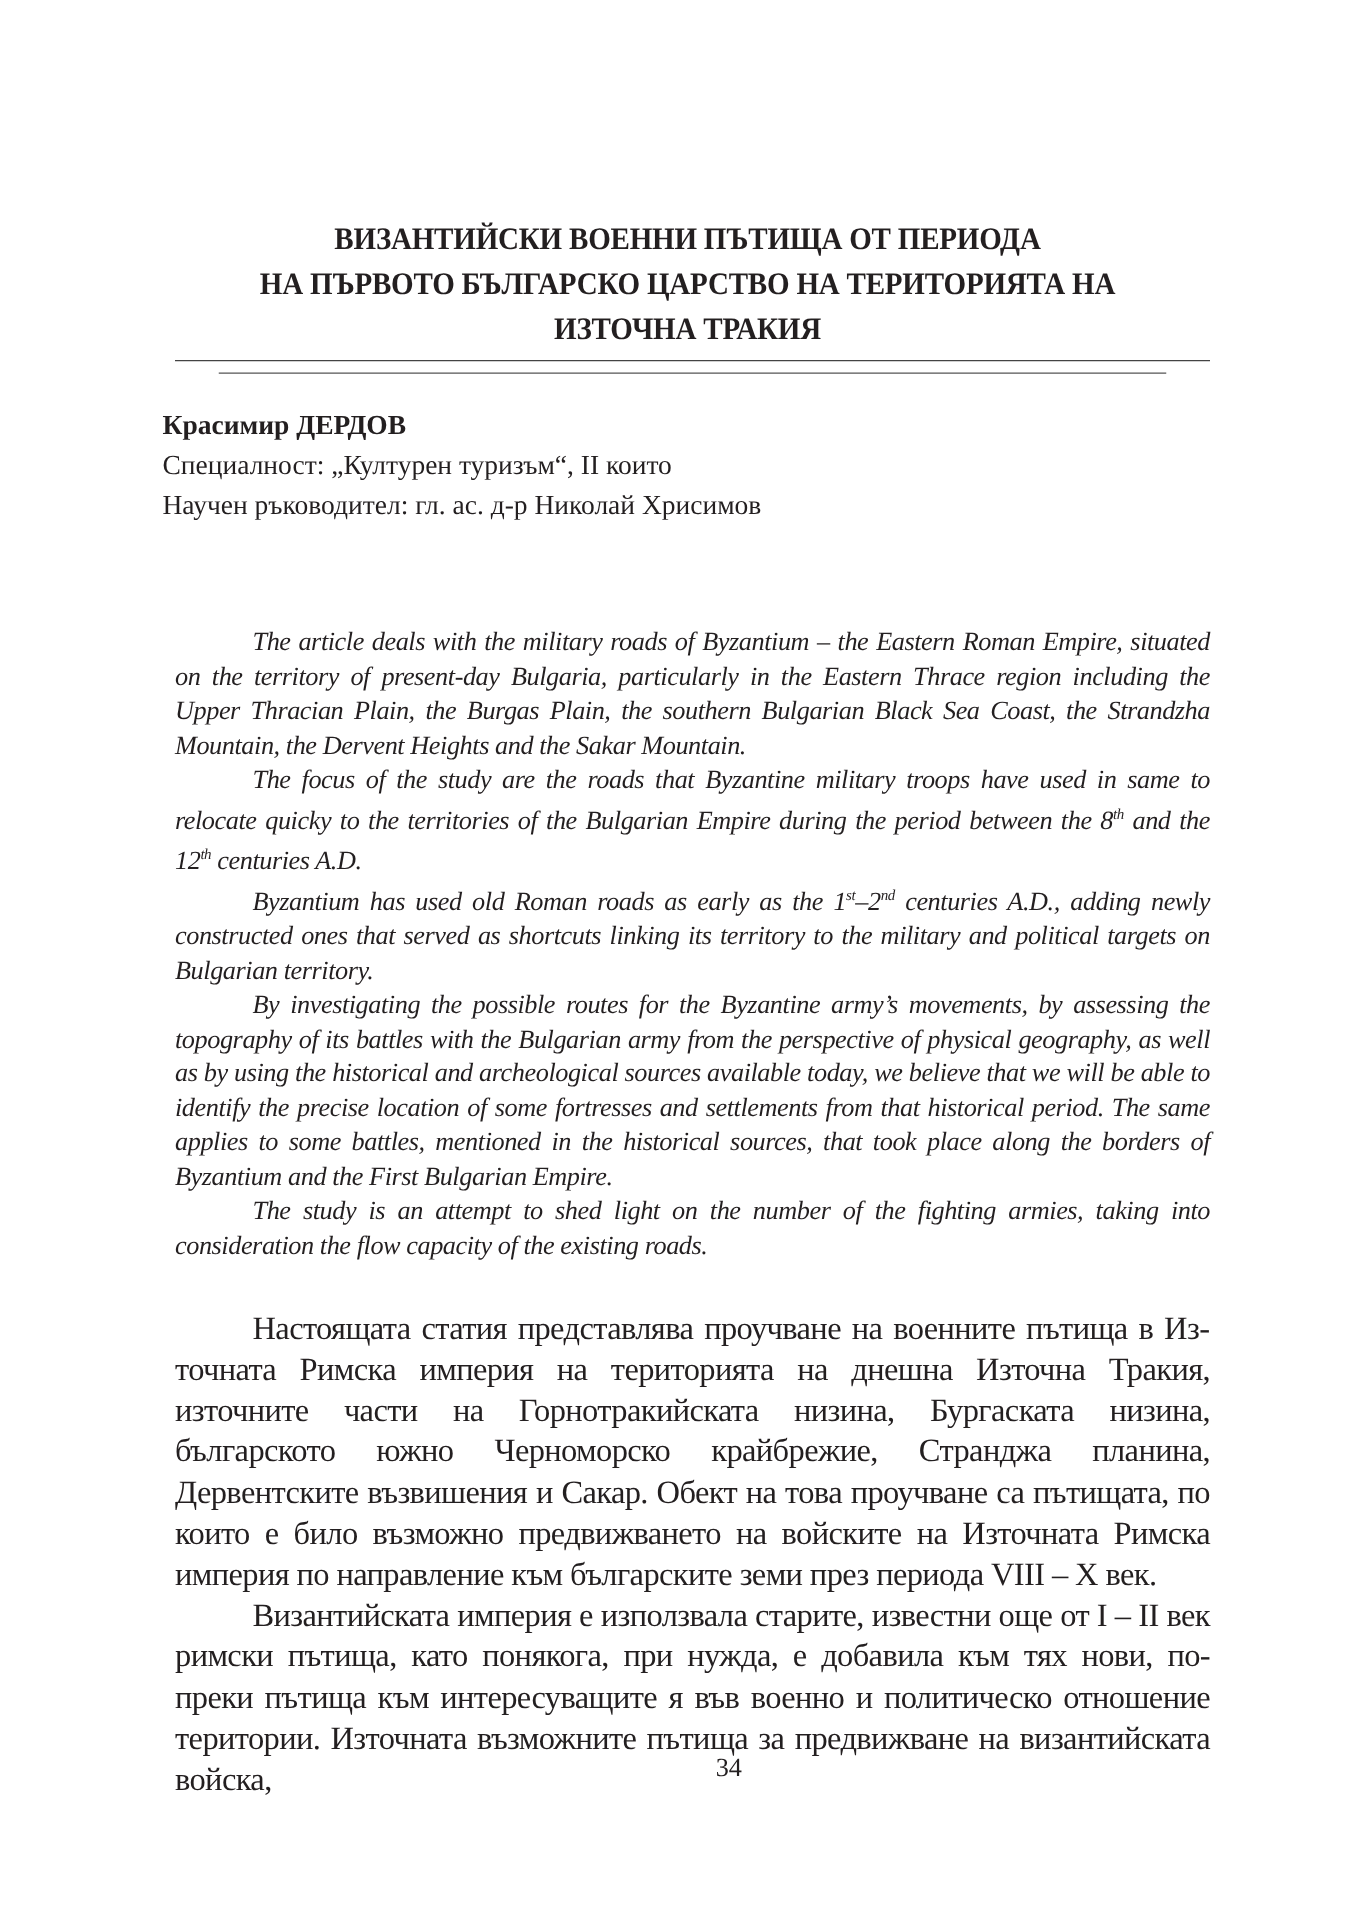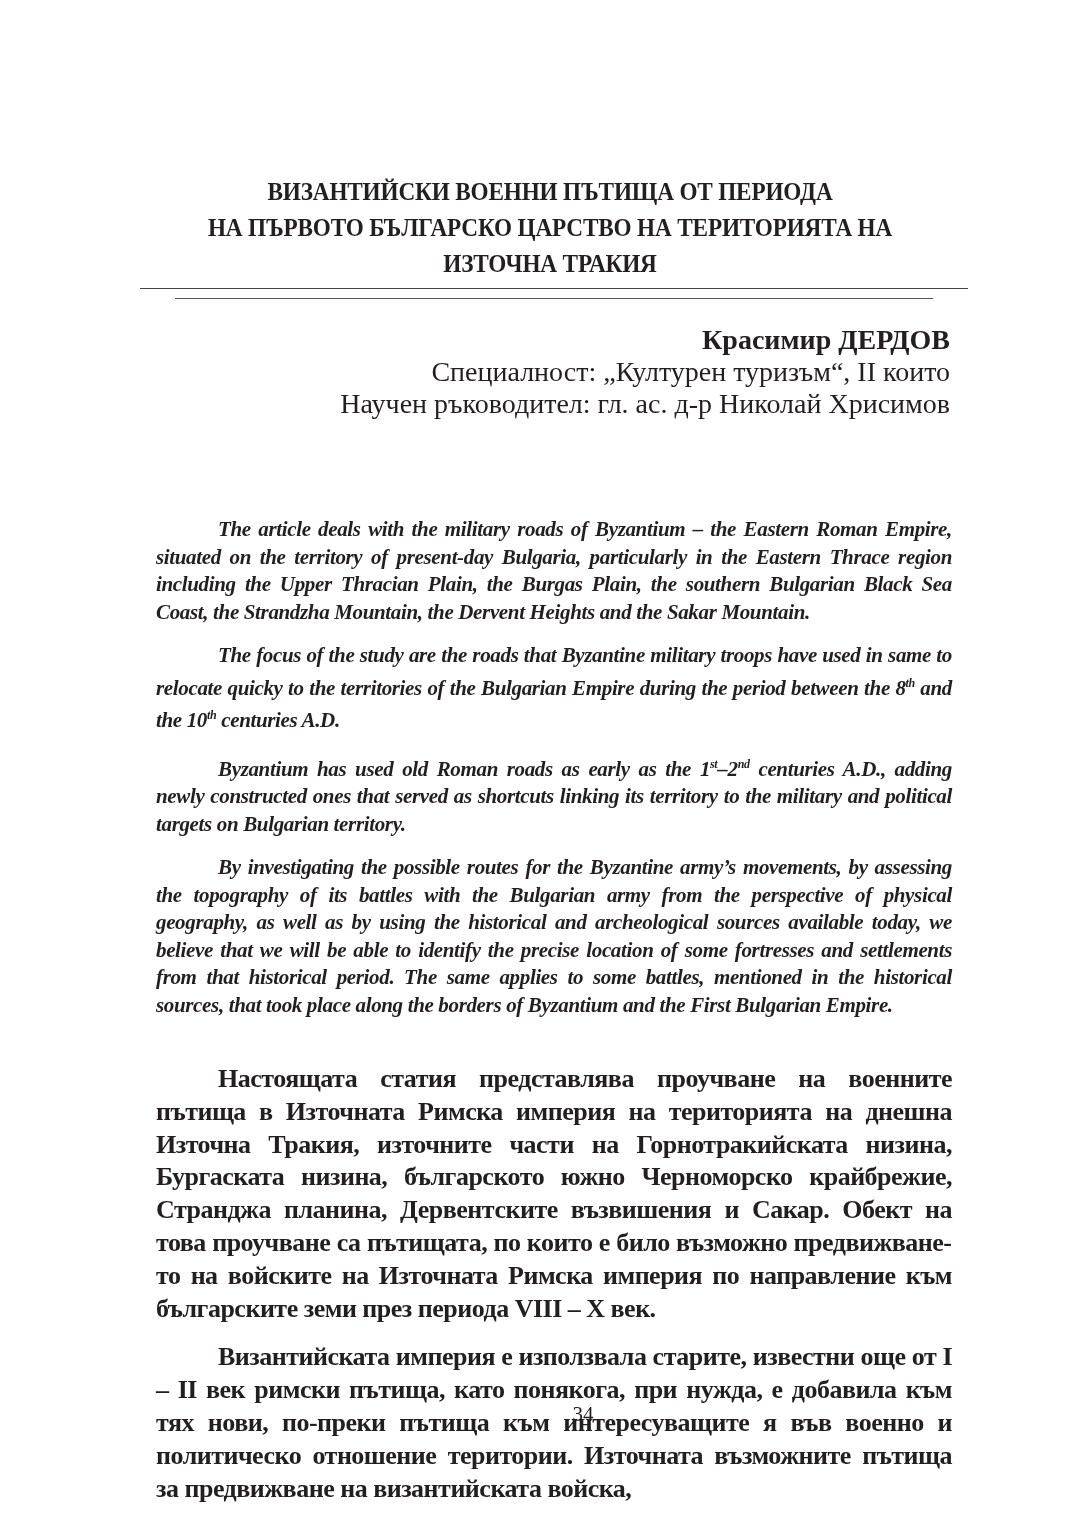--- a/index.html
+++ b/index.html
@@ -3,26 +3,26 @@
 <meta charset="utf-8">
 <style>
   html, body { margin:0; padding:0; background:#ffffff; }
   body { width:1080px; height:1534px; position:relative; overflow:hidden;
          font-family:"Liberation Serif","DejaVu Serif",serif; color:#231f20; }
   .title { position:absolute; left:130px; width:840px; top:174px; text-align:center;
            font-weight:bold; font-size:25px; line-height:36px; letter-spacing:-0.2px;
            transform:scaleX(0.93); transform-origin:center top; }
   .rule1 { position:absolute; left:140px; width:828px; top:288px; height:0; border-top:1.5px solid #444; }
   .rule2 { position:absolute; left:175px; width:758px; top:298px; height:0; border-top:1.5px solid #555; }
-  .author-block { position:absolute; left:130px; width:820px; top:324px; text-align:right;
-                  font-size:28px; line-height:32px; }
+  .author-block { position:absolute; left:130px; width:820px; top:324px; text-align:left;
+                  font-size:22px; line-height:32px; }
   .author-block .name { font-weight:bold; }
   .abstract { position:absolute; left:140px; width:828px; top:500px; font-style:italic;
               font-size:21px; line-height:27.5px; text-align:justify; letter-spacing:-0.35px; }
-  .abstract p, .body-text p { margin:16px; text-indent:62px;font-weight:bold; }
+  .abstract p, .body-text p { margin:0; text-indent:62px; }
   .abstract sup { font-size:12px; }
   .body-text { position:absolute; left:140px; width:828px; top:1047px;
                font-size:26px; line-height:32.8px; text-align:justify; letter-spacing:-0.5px; }
   .page-num { position:absolute; left:0; width:1080px; top:1402px; text-align:center; font-size:21px;margin-left:43px; }
 </style>
 </head>
 <body>
 
 <div class="title">
   <div>ВИЗАНТИЙСКИ ВОЕННИ ПЪТИЩА ОТ ПЕРИОДА</div>
@@ -33,23 +33,24 @@
 <div class="rule2"></div>
 
 <div class="author-block">
   <div class="name">Красимир ДЕРДОВ</div>
   <div>Специалност: „Културен туризъм“, II които</div>
   <div>Научен ръководител: гл. ас. д-р Николай Хрисимов</div>
 </div>
 
 <div class="abstract">
   <p>The article deals with the military roads of Byzantium – the Eastern Roman Empire, situated on the territory of present-day Bulgaria, particularly in the Eastern Thrace region including the Upper Thracian Plain, the Burgas Plain, the southern Bulgarian Black Sea Coast, the Strandzha Mountain, the Dervent Heights and the Sakar Mountain.</p>
-  <p><span>The focus of the study are the roads that Byzantine military troops have used in same to relocate quicky to the territories of the Bulgarian Empire during the period between the </span><span>8</span><sup>th</sup><span> and the </span><span>10</span><sup>th</sup><span> centuries A.D.</span></p>
+  <p><span>The focus of the study are the roads that Byzantine military troops have used in same to relocate quicky to the territories of the Bulgarian Empire during the period between the </span><span>8</span><sup>th</sup><span> and the </span><span>12</span><sup>th</sup><span> centuries A.D.</span></p>
   <p><span>Byzantium has used old Roman roads as early as the </span><span>1</span><sup>st</sup><span>–</span><span>2</span><sup>nd</sup><span> centuries A.D., adding newly constructed ones that served as shortcuts linking its territory to the military and political targets on Bulgarian territory.</span></p>
   <p>By investigating the possible routes for the Byzantine army’s movements, by assessing the topography of its battles with the Bulgarian army from the perspective of physical geography, as well as by using the historical and archeological sources available today, we believe that we will be able to identify the precise location of some fortresses and settlements from that historical period. The same applies to some battles, mentioned in the historical sources, that took place along the borders of Byzantium and the First Bulgarian Empire.</p>
+  <p>The study is an attempt to shed light on the number of the fighting armies, taking into consideration the flow capacity of the existing roads.</p>
 </div>
 
 <div class="body-text">
   <p>Настоящата статия представлява проучване на военните пътища в Из­точната Римска империя на територията на днешна Източна Тракия, източните части на Горнотракийската низина, Бургаската низина, българското южно Чер­номорско крайбрежие, Странджа планина, Дервентските възвишения и Сакар. Обект на това проучване са пътищата, по които е било възможно предвижване­то на войските на Източната Римска империя по направление към българските земи през периода VIII – X век.</p>
   <p>Византийската империя е използвала старите, известни още от I – II век римски пътища, като понякога, при нужда, е добавила към тях нови, по-преки пътища към интересуващите я във военно и политическо отношение терито­рии. Източната възможните пътища за предвижване на византийската войска,</p>
 </div>
 
 <div class="page-num">34</div>
 
 </body></html>

